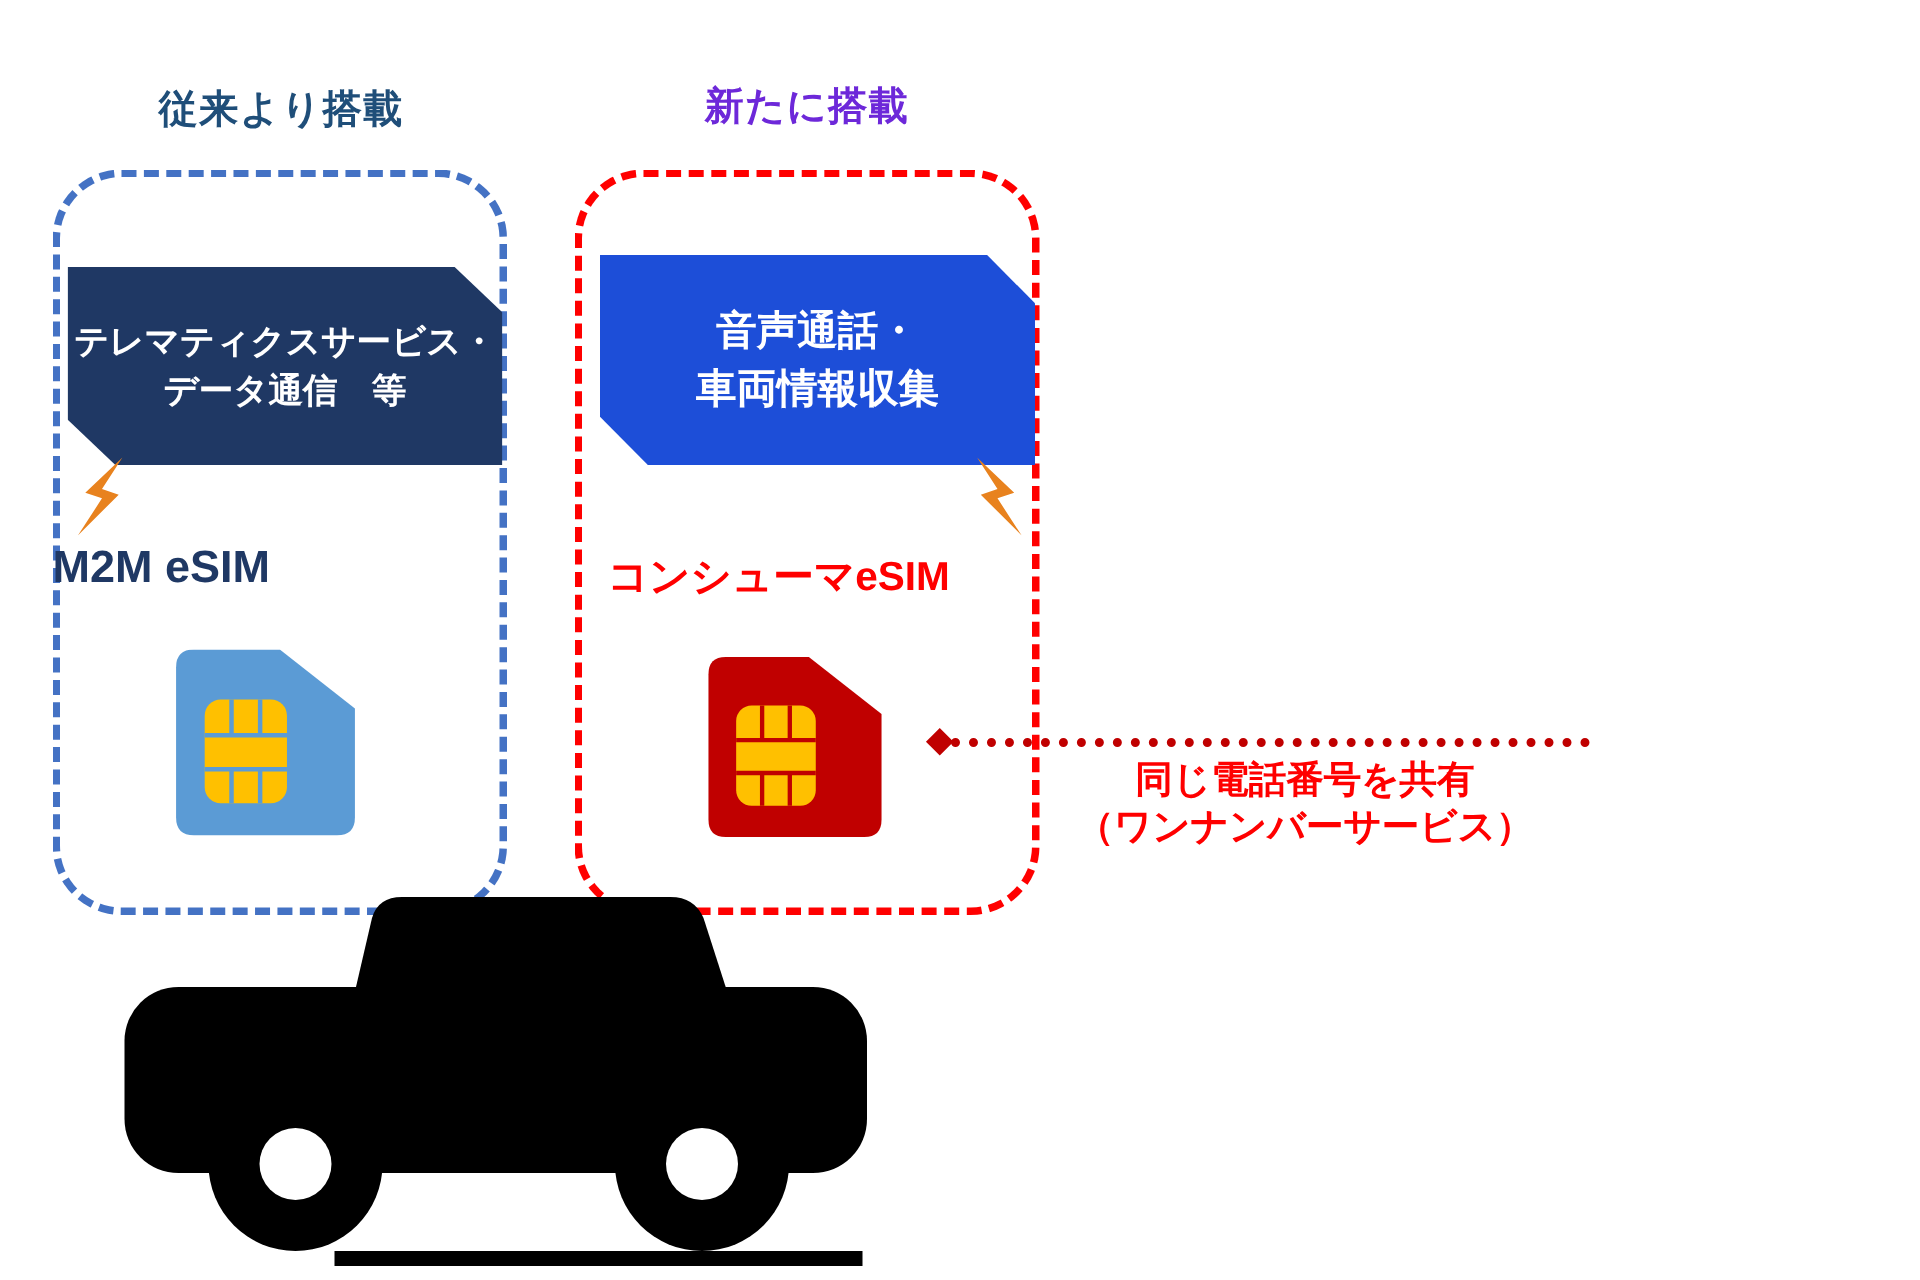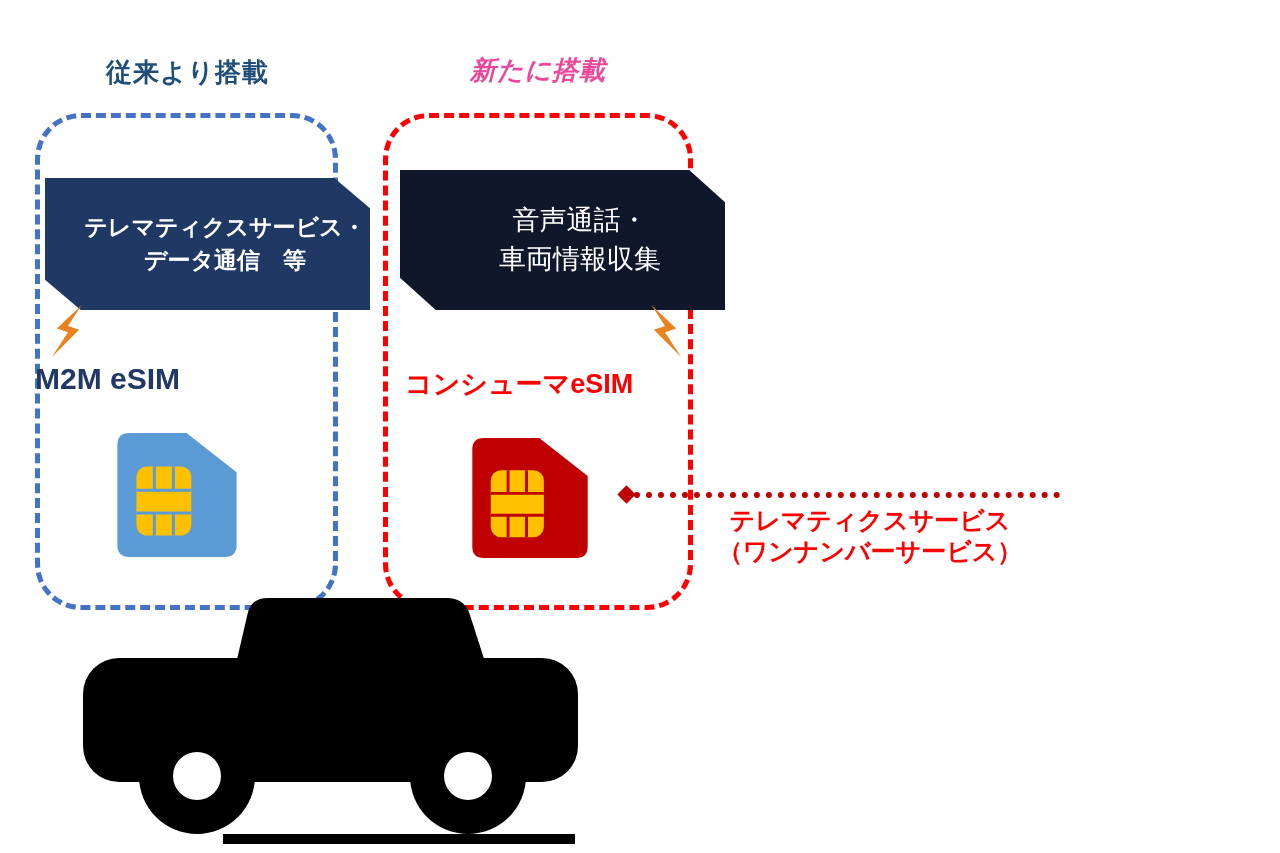--- a/index.html
+++ b/index.html
@@ -14,21 +14,21 @@
   .abs { position: absolute; }
 
   
   .group-title {
     font-weight: bold;
     font-size: 26px;
     text-align: center;
     letter-spacing: 1px;
   }
   .title-legacy { color: #1F4E79; left: 35px; top: 55px; width: 305px; }
-  .title-new    { color: #ec4899; left: 383px; top: 53px; width: 310px; font-style: italic; }
+  .title-new    { color: #6d28d9; left: 383px; top: 53px; width: 310px; }
 
   
   .dash-box {
     border-radius: 46px;
     box-sizing: border-box;
   }
   .box-legacy {
     left: 35px; top: 113px; width: 303px; height: 497px;
     border: 5px dashed #4472C4;
   }
@@ -40,33 +40,32 @@
   
   .banner {
     clip-path: polygon(0 0, 89% 0, 100% 23%, 100% 100%, 11% 100%, 0 77%);
     display: flex;
     flex-direction: column;
     align-items: center;
     justify-content: center;
     color: #ffffff;
     text-align: center;
     line-height: 1.45;
-    padding-left: 35px;
   }
   .banner-navy {
     left: 45px; top: 178px; width: 290px; height: 132px;
     background: #1F3864;
     font-size: 23px;
     font-weight: 600;
   }
   .banner-red {
     left: 400px; top: 170px; width: 290px; height: 140px;
-    background: #0f172a;
+    background: #1d4ed8;
     font-size: 27px;
-    font-weight: normal;
+    font-weight: bold;
     justify-content: center;
   }
 
   
   .esim-label {
     font-weight: bold;
     text-align: left;
   }
   .label-m2m { left: 35px; top: 362px; width: 305px; font-size: 30px; color: #1F3864; }
   .label-consumer { left: 405px; top: 366px; width: 310px; font-size: 27px; color: #FF0000; }
@@ -189,21 +188,21 @@
     <path d="M10 0 H58 L100 33 V94 Q100 104 90 104 H10 Q0 104 0 94 V10 Q0 0 10 0 Z" fill="#C00000"></path>
     <rect x="16" y="28" width="46" height="58" rx="9" fill="#FFC000"></rect>
     <path d="M16 48 H62 M16 67 H62 M31 28 V48 M47 28 V48 M31 67 V86 M47 67 V86" stroke="#C00000" stroke-width="2.5" fill="none"></path>
   </svg>
 
   <div class="abs dotted-line"></div>
   <div class="abs diamond diamond-left"></div>
   <div class="abs diamond diamond-right"></div>
 
   <div class="abs connector-label">
-    <div>テレマティクスサービス</div>
+    <div>同じ電話番号を共有</div>
     <div>（ワンナンバーサービス）</div>
   </div>
 
 
   <div class="abs phone">
     <div class="phone-speaker"></div>
     <div class="phone-screen">
       <svg class="phone-sim" viewBox="0 0 100 104">
         <path d="M10 0 H58 L100 33 V94 Q100 104 90 104 H10 Q0 104 0 94 V10 Q0 0 10 0 Z" fill="#C00000"></path>
         <rect x="16" y="28" width="46" height="58" rx="9" fill="#FFC000"></rect>

